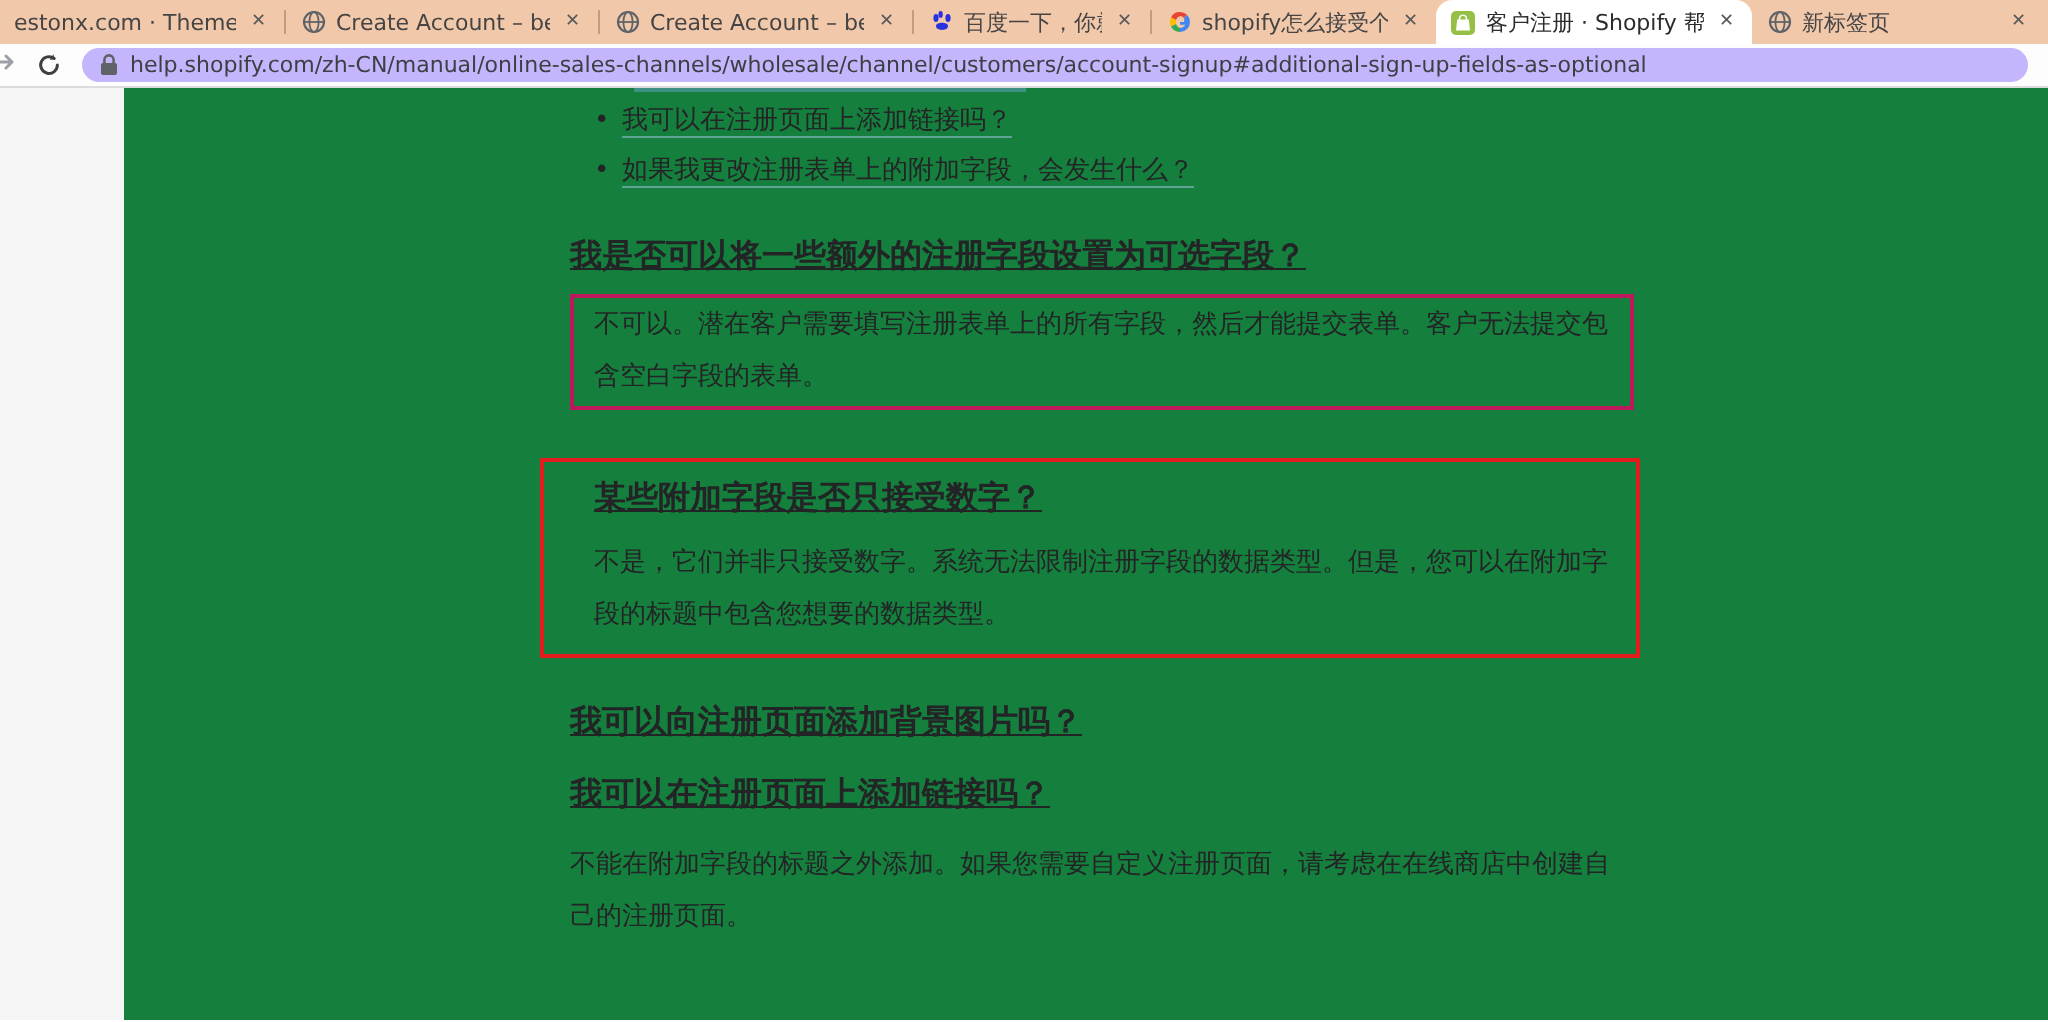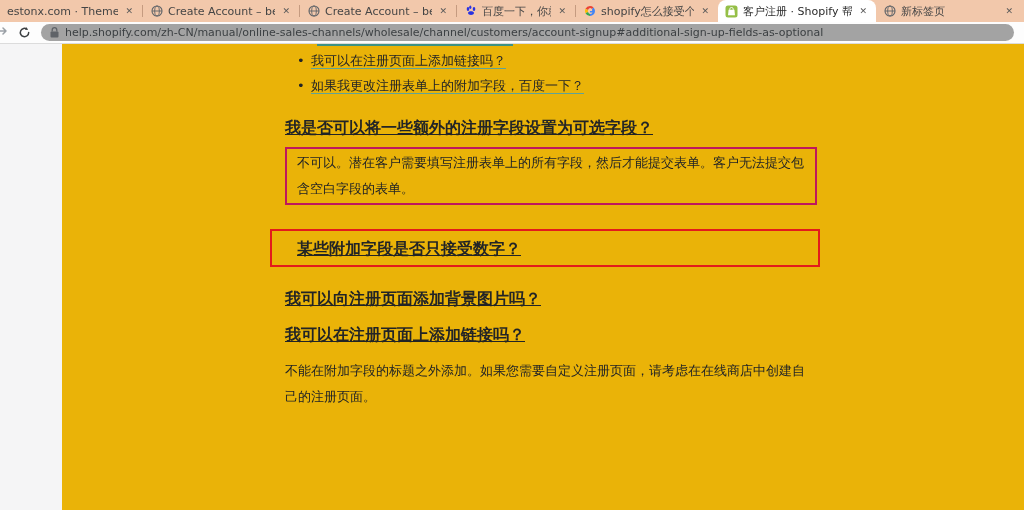--- a/index.html
+++ b/index.html
@@ -13,25 +13,25 @@
   .tab.active { background:#fff; border-radius:8px 8px 0 0; }
   .tab.active .tab-title { color:#2b2b2b; }
   .tab-close { font-size:9px; color:#5a5a5a; flex:none; cursor:default; line-height:1; padding:1px 2px; }
   .tab-sep { width:1px; height:12px; background:#c59b80; margin-bottom:5px; flex:none; }
   .favicon { width:13px; height:13px; flex:none; display:flex; align-items:center; justify-content:center; }
 
   
   .toolbar { height:22px; background:#fdfdfd; display:flex; align-items:center; border-bottom:1px solid #dcdcdc; position:relative; overflow:hidden; }
   .nav-arrow { margin-left:-5px; width:14px; flex:none; color:#8b8b8b; }
   .reload-btn { margin-left:9px; flex:none; display:flex; align-items:center; }
-  .url-pill { flex:1; height:17px; background:#a3a3a3; border-radius:9px; margin:0 10px 0 10px; display:flex; align-items:center; padding:0 9px; gap:6px; min-width:0; }
+  .url-pill { flex:1; height:17px; background:#c4b5fd; border-radius:9px; margin:0 10px 0 10px; display:flex; align-items:center; padding:0 9px; gap:6px; min-width:0; }
   .url-text { font-size:11px; color:#3c4043; white-space:nowrap; overflow:hidden; }
 
   
-  .content-area { position:relative; height:466px; background:#eab308; }
+  .content-area { position:relative; height:466px; background:#15803d; }
   .left-strip { position:absolute; left:0; top:0; width:62px; height:100%; background:#f5f5f6; }
   .accent-line { position:absolute; left:317px; top:0; width:196px; height:2px; }
 
   .article { position:absolute; left:285px; top:4px; width:532px; color:#222426; }
   ul.toc { list-style:none; padding-left:26px; }
   ul.toc li { position:relative; line-height:25px; font-size:13px; }
   ul.toc li::before { content:"•"; position:absolute; left:-14px; color:#222426; }
   .toc-link, .inline-link { color:#222426; text-decoration:none; border-bottom:1px solid #5fa396; cursor:pointer; }
 
   h2 { font-size:16px; line-height:20px; font-weight:700; color:#222426;text-decoration:underline; }
@@ -166,32 +166,33 @@
   <div class="left-strip"></div>
   <div class="accent-line" style="background:#3e9285"></div>
 
   <div class="article">
 
     <ul class="toc">
       <li>
         <a class="toc-link">我可以在注册页面上添加链接吗？</a>
       </li>
       <li>
-        <a class="toc-link">如果我更改注册表单上的附加字段，百度一下？</a>
+        <a class="toc-link">如果我更改注册表单上的附加字段，会发生什么？</a>
       </li>
     </ul>
 
     <h2 class="h2-1">我是否可以将一些额外的注册字段设置为可选字段？</h2>
 
     <div class="red-box-1">
       <p class="body-text">不可以。潜在客户需要填写注册表单上的所有字段，然后才能提交表单。客户无法提交包含空白字段的表单。</p>
     </div>
 
     <div class="red-box-2">
       <h2>某些附加字段是否只接受数字？</h2>
+      <p class="body-text">不是，它们并非只接受数字。系统无法限制注册字段的数据类型。但是，您可以在附加字段的标题中包含您想要的数据类型。</p>
     </div>
 
     <h2 class="h2-2">我可以向注册页面添加背景图片吗？</h2>
 
     <h2 class="h2-3">我可以在注册页面上添加链接吗？</h2>
     <p class="body-text p-last">不能在附加字段的标题之外添加。如果您需要自定义注册页面，请考虑在在线商店中创建自己的注册页面。</p>
 
   </div>
 </div>
 

